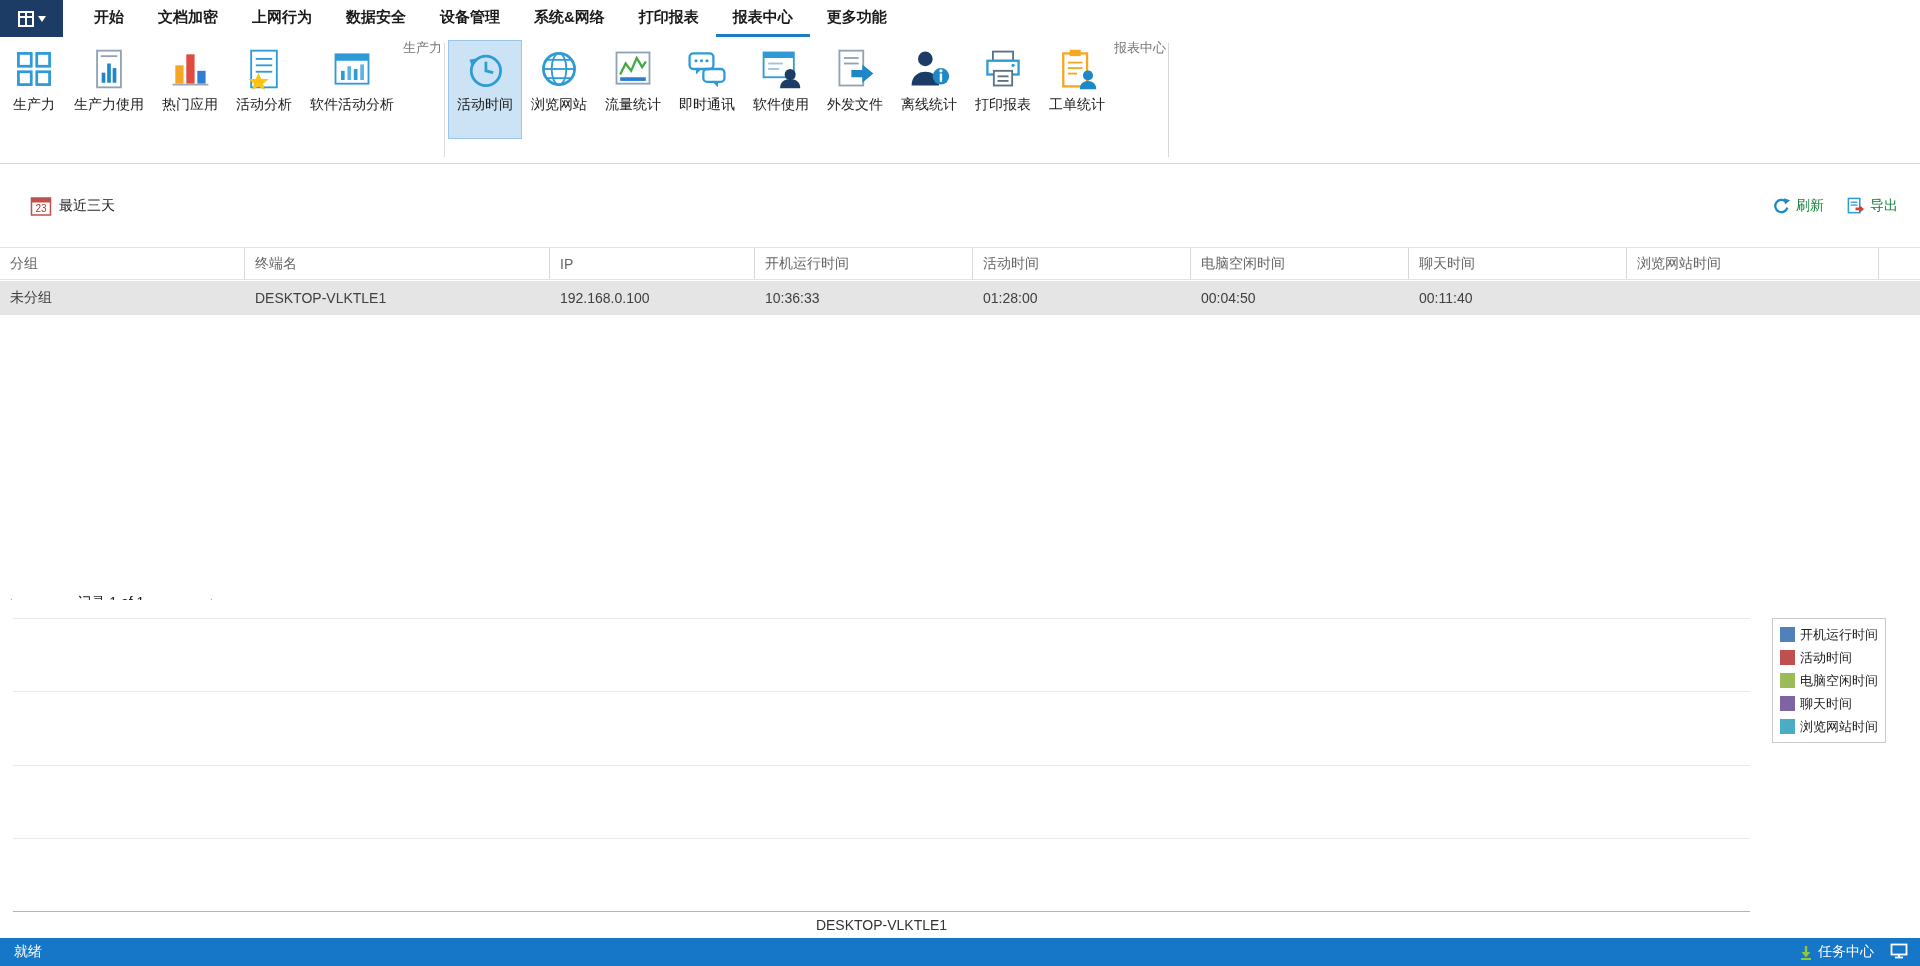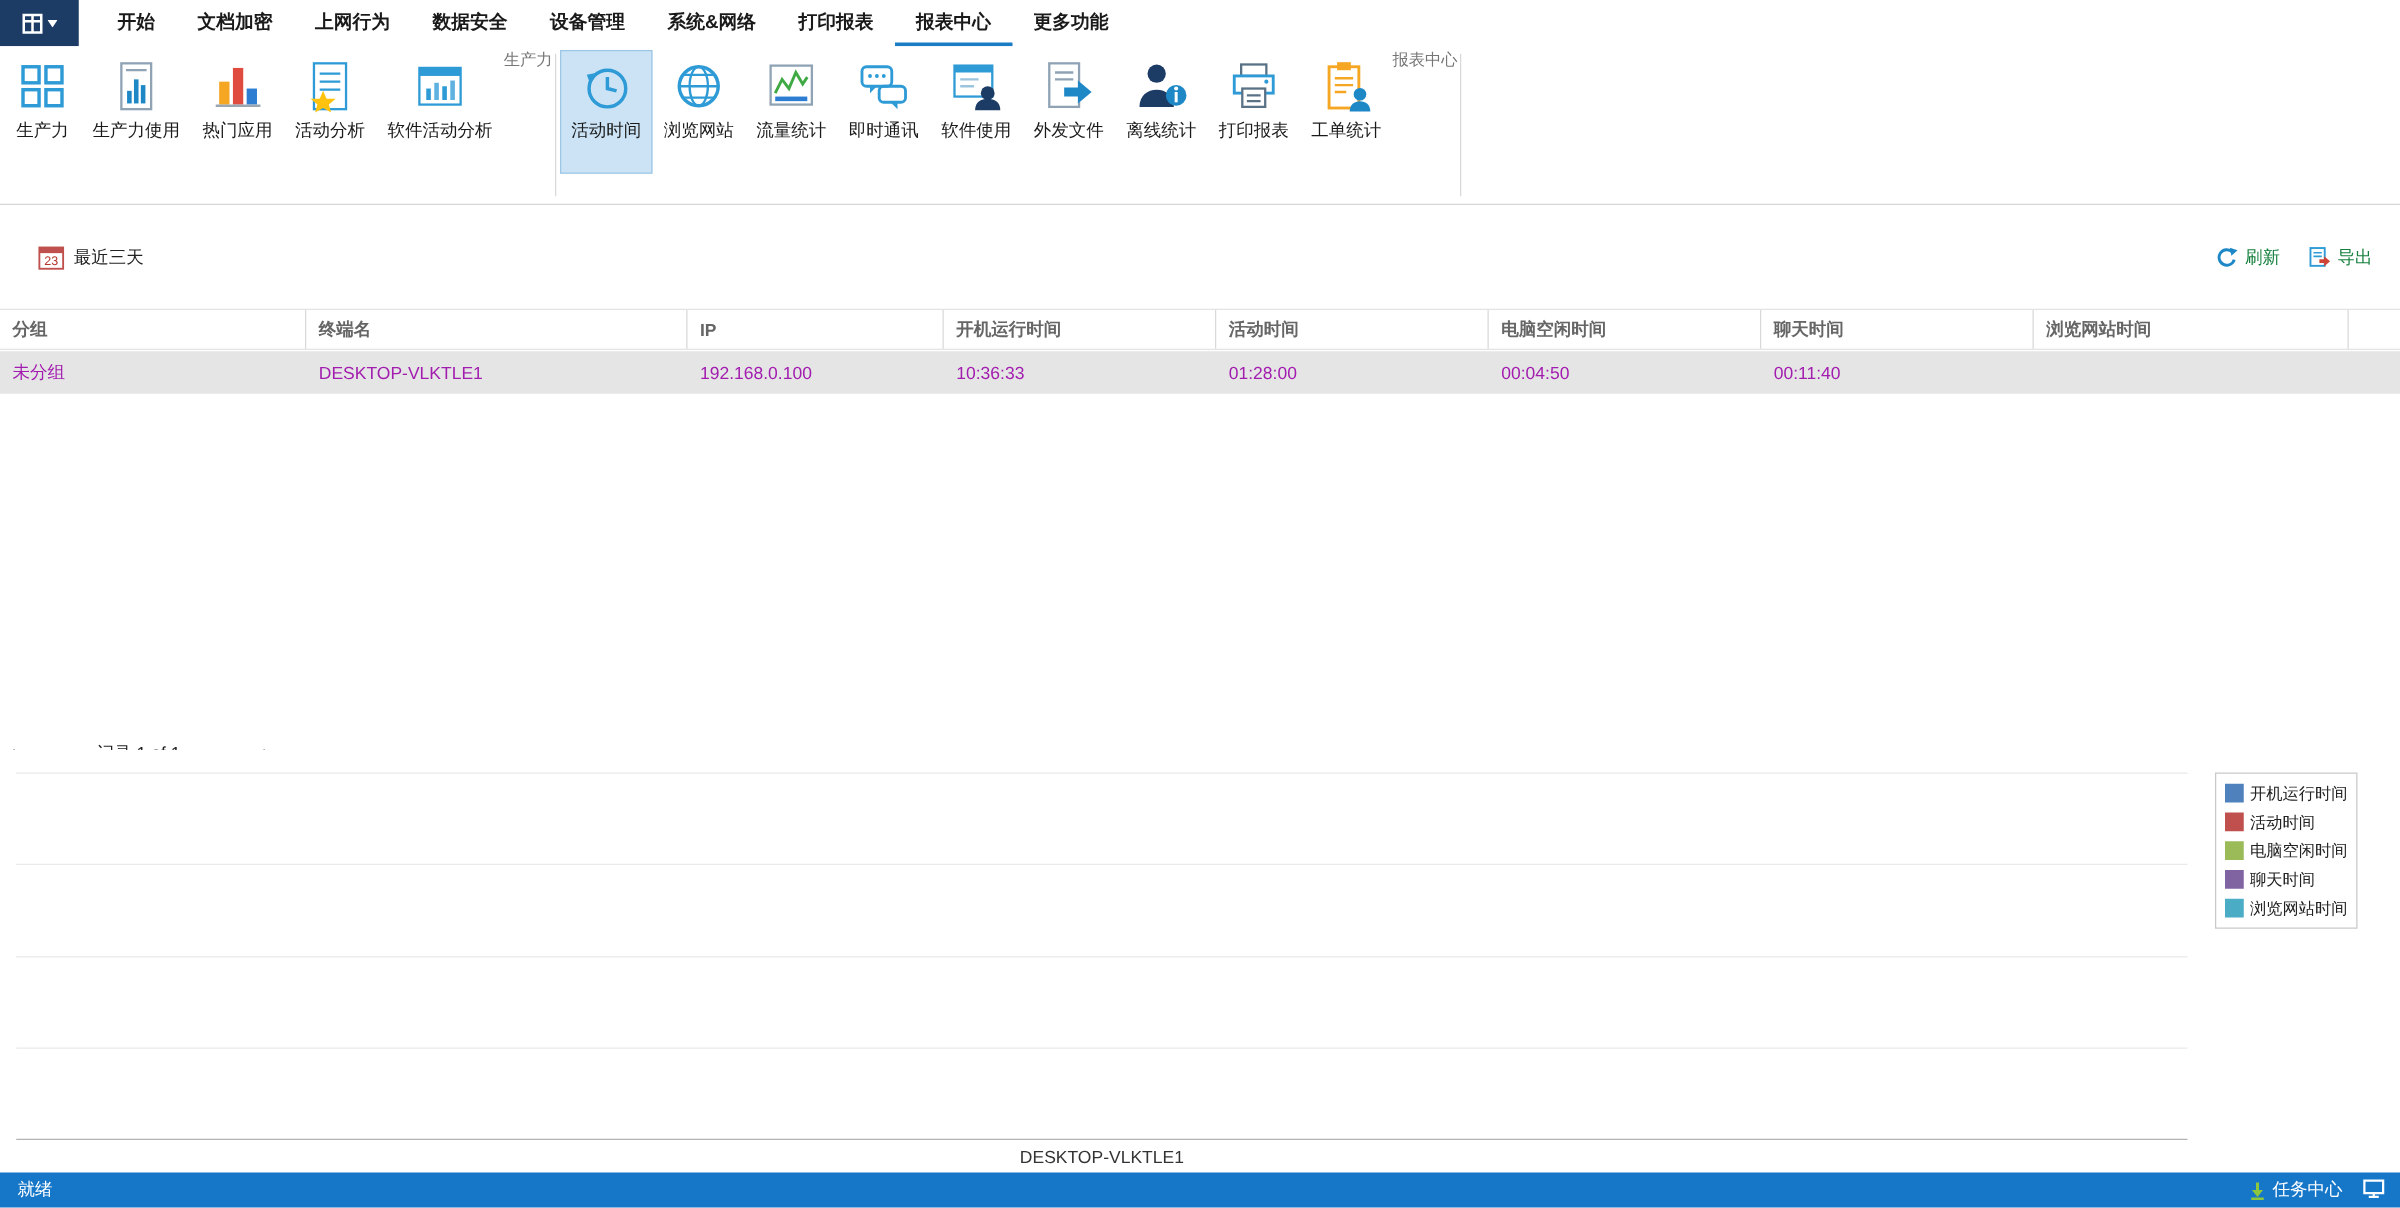--- a/index.html
+++ b/index.html
@@ -26,23 +26,23 @@
   .rcaption { height:23px; line-height:21px; text-align:center; font-size:13px; color:#767676; }
 
   
   .filterbar { position:absolute; top:178px; left:0; right:0; height:56px; display:flex; align-items:center; justify-content:space-between; padding:0 22px 0 30px; }
   .datefilter { display:flex; align-items:center; gap:7px; font-size:14px; color:#222; cursor:pointer; }
   .actions { display:flex; align-items:center; gap:22px; }
   .action { display:flex; align-items:center; gap:5px; font-size:14px; color:#15803d; cursor:pointer; }
 
   
   .thead { position:absolute; top:247px; left:0; width:1920px; height:33px; border-top:1px solid #e3e3e3; border-bottom:1px solid #e3e3e3; display:flex; background:#fff; }
-  .th { display:flex; align-items:center; padding-left:10px; font-size:14px; color:#666; border-right:1px solid #d9d9d9; height:100%; cursor:pointer;font-weight:bold; }
+  .th { display:flex; align-items:center; padding-left:10px; font-size:14px; color:#666; border-right:1px solid #d9d9d9; height:100%; cursor:pointer; }
   .trow { position:absolute; top:281px; left:0; width:1920px; height:34px; background:#e5e5e5; display:flex; cursor:pointer; }
-  .td { display:flex; align-items:center; padding-left:10px; font-size:14px; color:#a21caf; }
+  .td { display:flex; align-items:center; padding-left:10px; font-size:14px; color:#404040; }
   .c0{width:245px}.c1{width:305px}.c2{width:205px}.c3{width:218px}.c4{width:218px}
   .c5{width:218px}.c6{width:218px}.c7{width:252px}
   .cf{flex:1; border-right:none;}
 
   
   .pagination { position:absolute; top:588px; left:0; width:1920px; height:30px; display:flex; align-items:center; padding-left:10px; gap:11px; }
   .pgbtn { color:#8f8f8f; font-size:10px; letter-spacing:-1px; cursor:pointer; white-space:nowrap; }
   .pglabel { font-size:14px; color:#222; margin:0 6px; }
 
   

